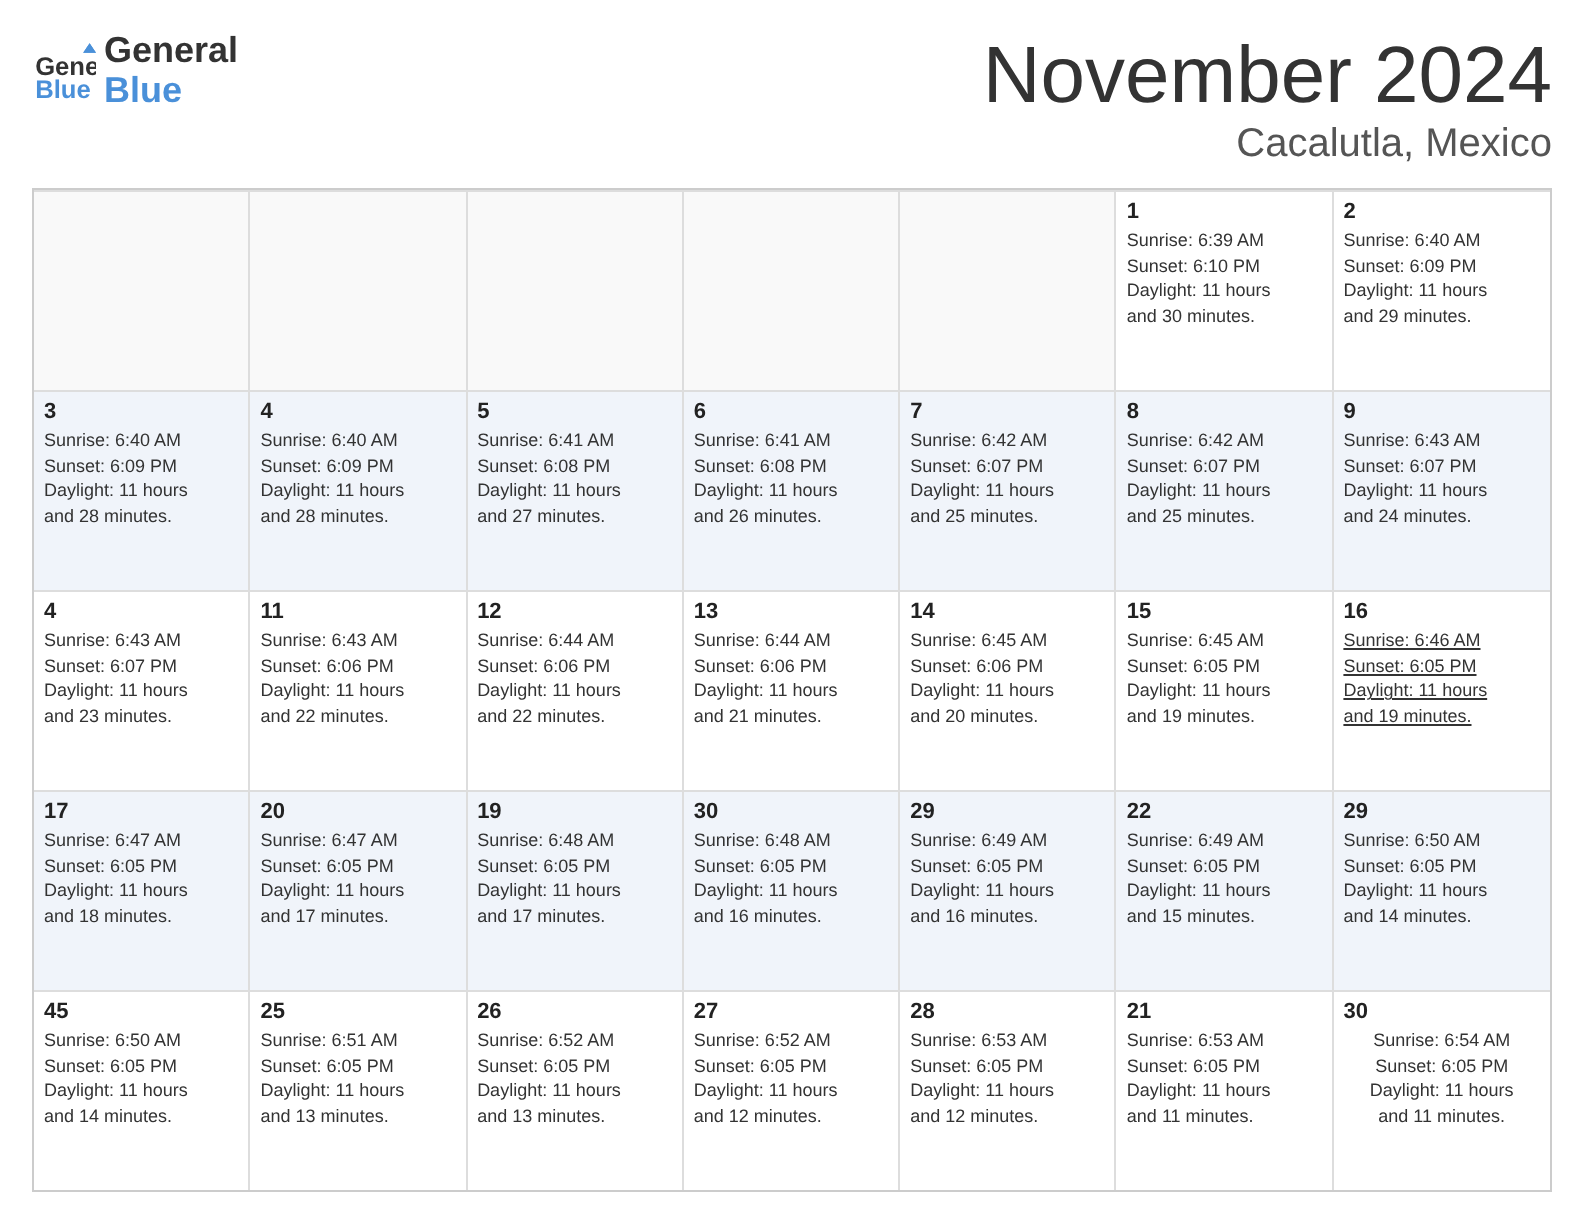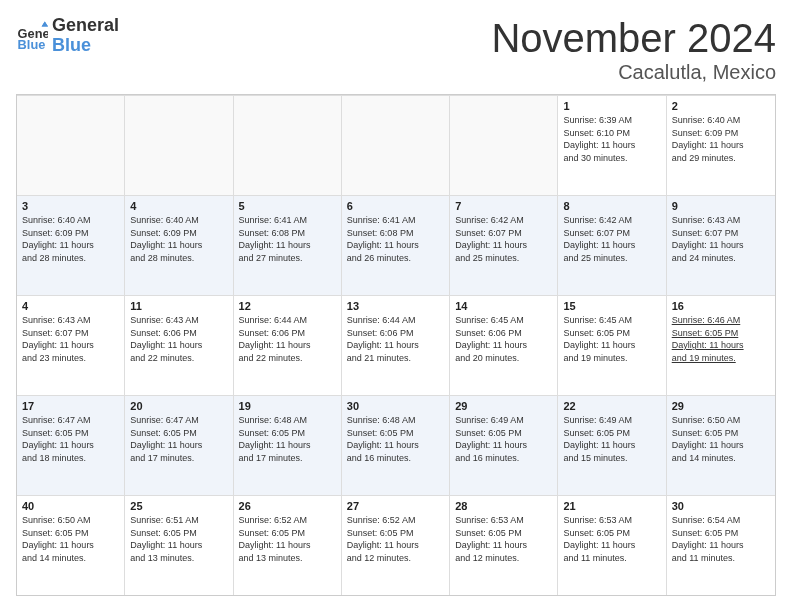--- a/index.html
+++ b/index.html
@@ -296,21 +296,21 @@
           <div class="cal-cell alt">
             <div class="day-num">29</div>
             <div class="cell-info" style="white-space: pre-line;">Sunrise: 6:50 AM
 Sunset: 6:05 PM
 Daylight: 11 hours
 and 14 minutes.</div>
           </div>
         </div>
         <div class="cal-row">
           <div class="cal-cell">
-            <div class="day-num">40</div>
+            <div class="day-num">45</div>
             <div class="cell-info" style="white-space: pre-line;">Sunrise: 6:50 AM
 Sunset: 6:05 PM
 Daylight: 11 hours
 and 14 minutes.</div>
           </div>
           <div class="cal-cell">
             <div class="day-num">25</div>
             <div class="cell-info" style="white-space: pre-line;">Sunrise: 6:51 AM
 Sunset: 6:05 PM
 Daylight: 11 hours
@@ -339,21 +339,21 @@
           </div>
           <div class="cal-cell">
             <div class="day-num">21</div>
             <div class="cell-info" style="white-space: pre-line;">Sunrise: 6:53 AM
 Sunset: 6:05 PM
 Daylight: 11 hours
 and 11 minutes.</div>
           </div>
           <div class="cal-cell">
             <div class="day-num">30</div>
-            <div class="cell-info" style="white-space: pre-line;">Sunrise: 6:54 AM
+            <div class="cell-info" style="white-space: pre-line; text-align: center;">Sunrise: 6:54 AM
 Sunset: 6:05 PM
 Daylight: 11 hours
 and 11 minutes.</div>
           </div>
         </div>
       </div>
   </div>
 </div>
 
 </body></html>

